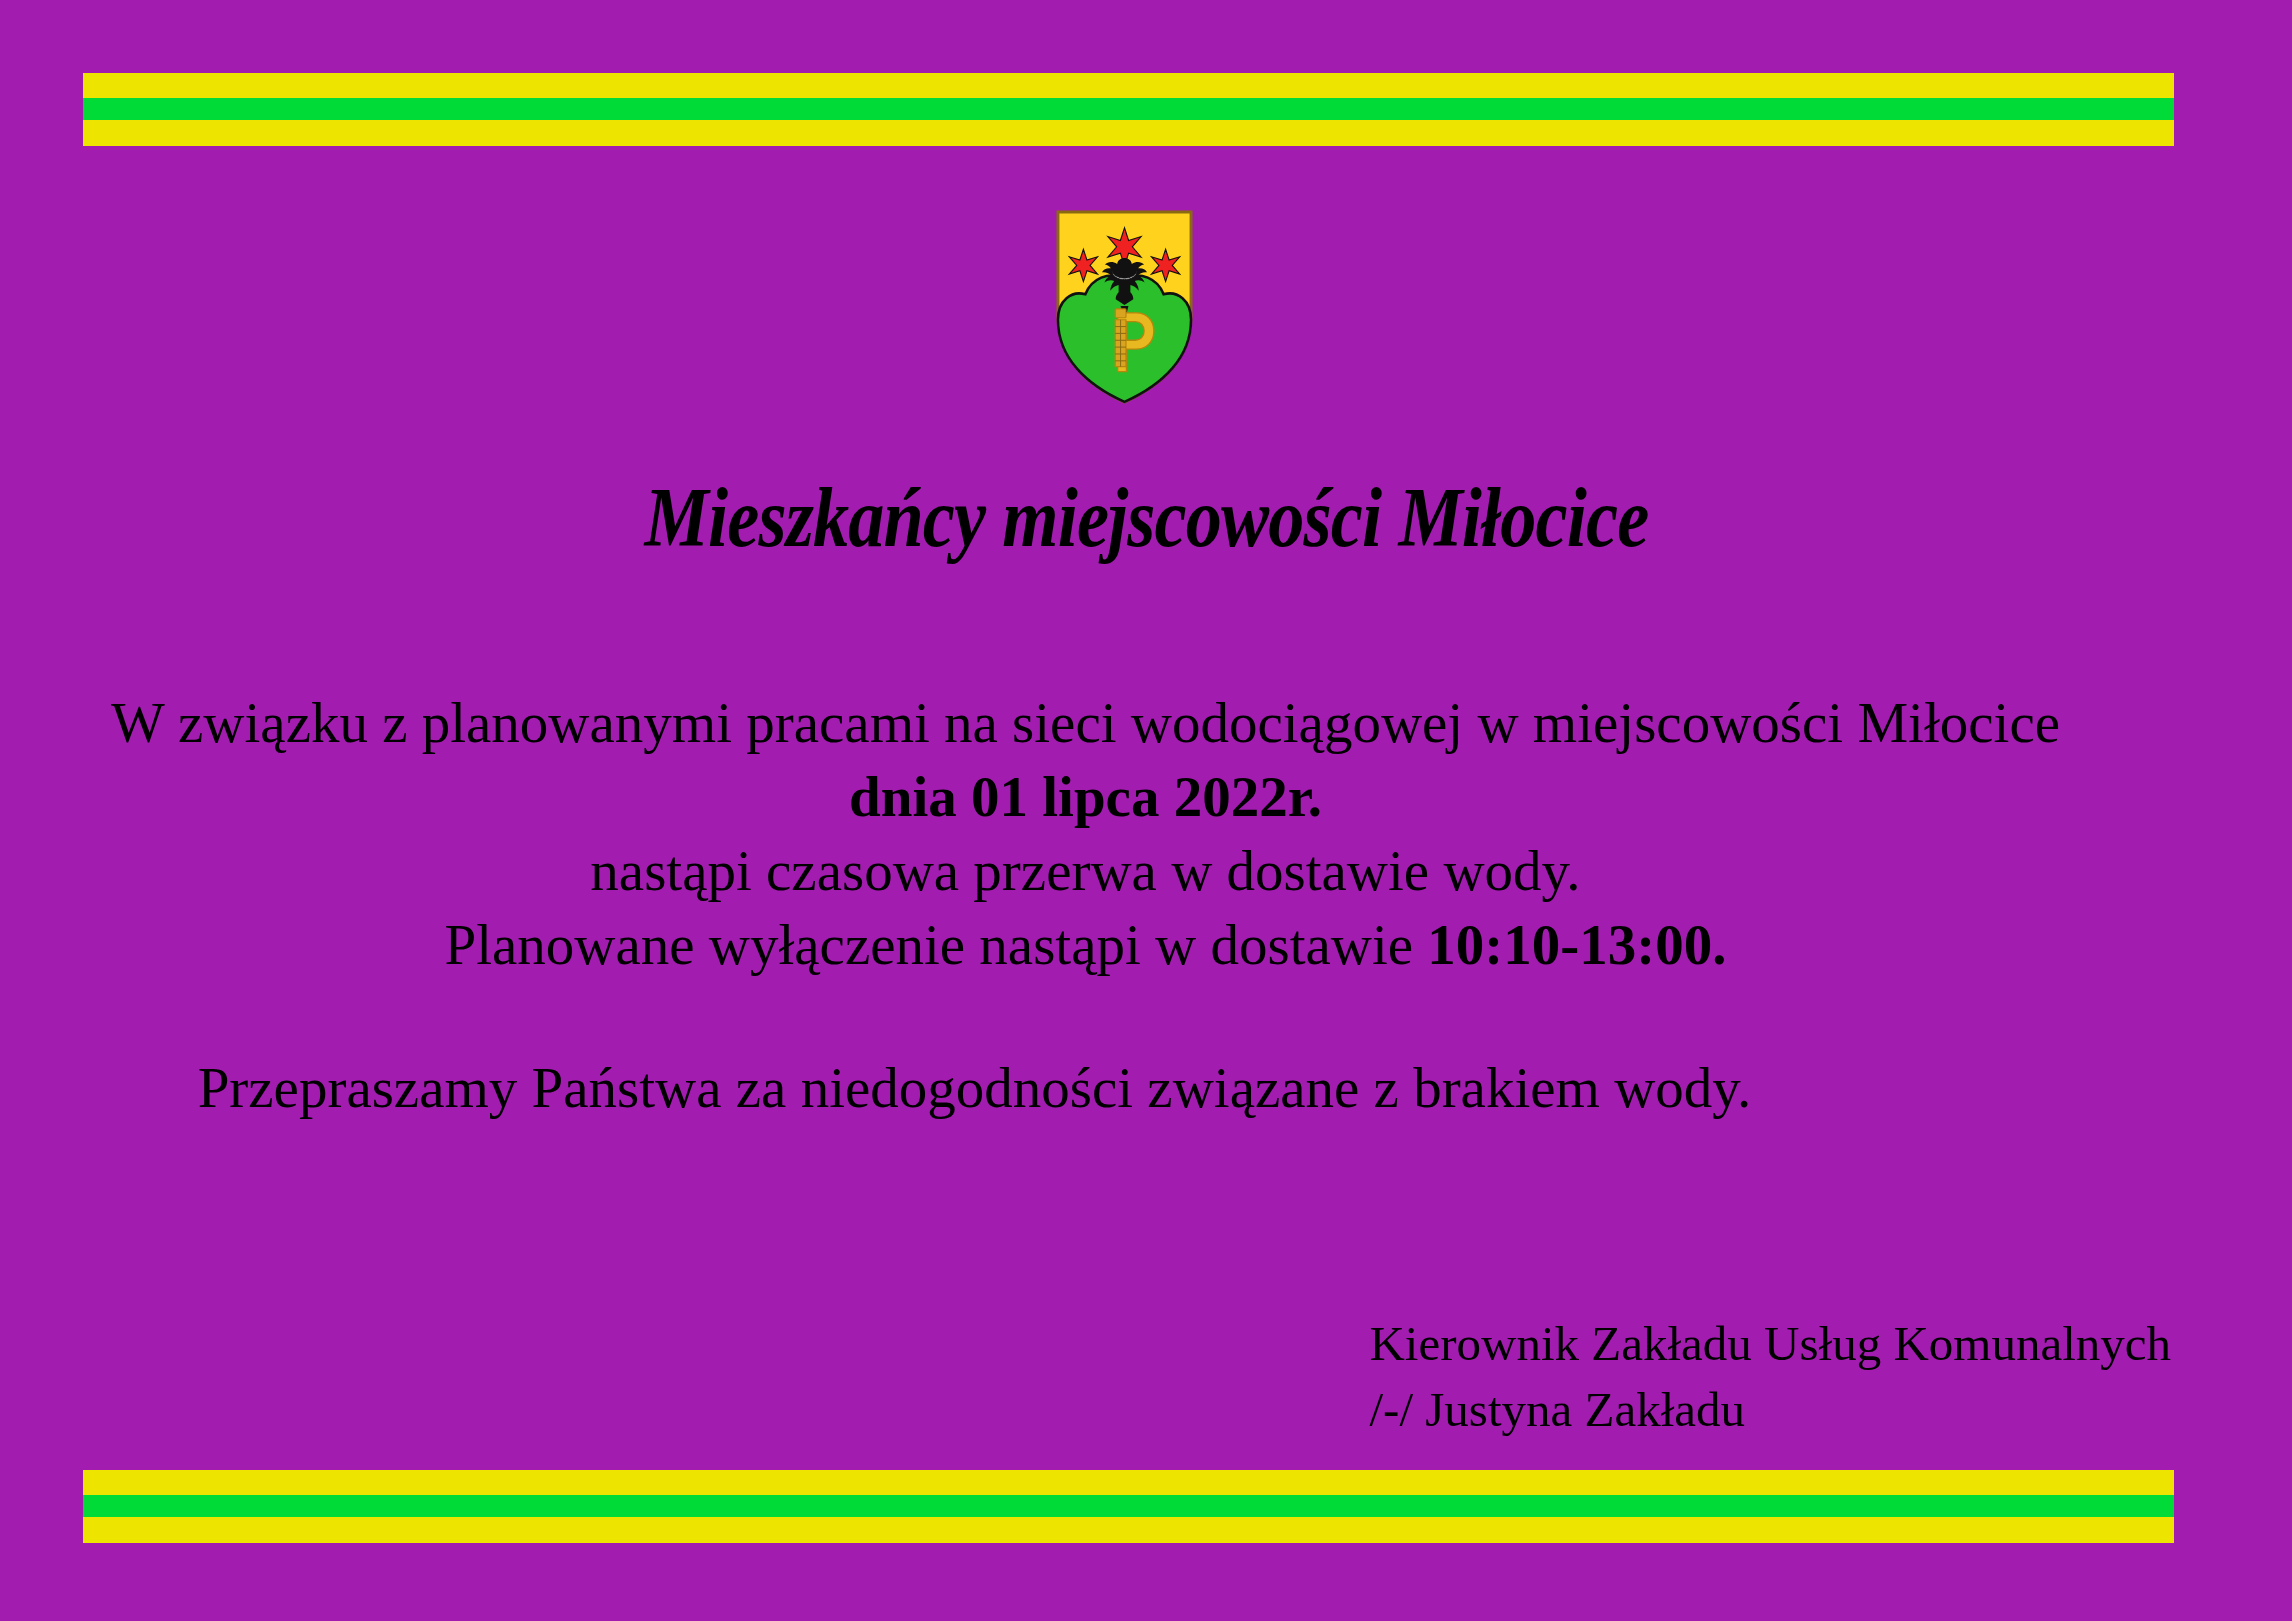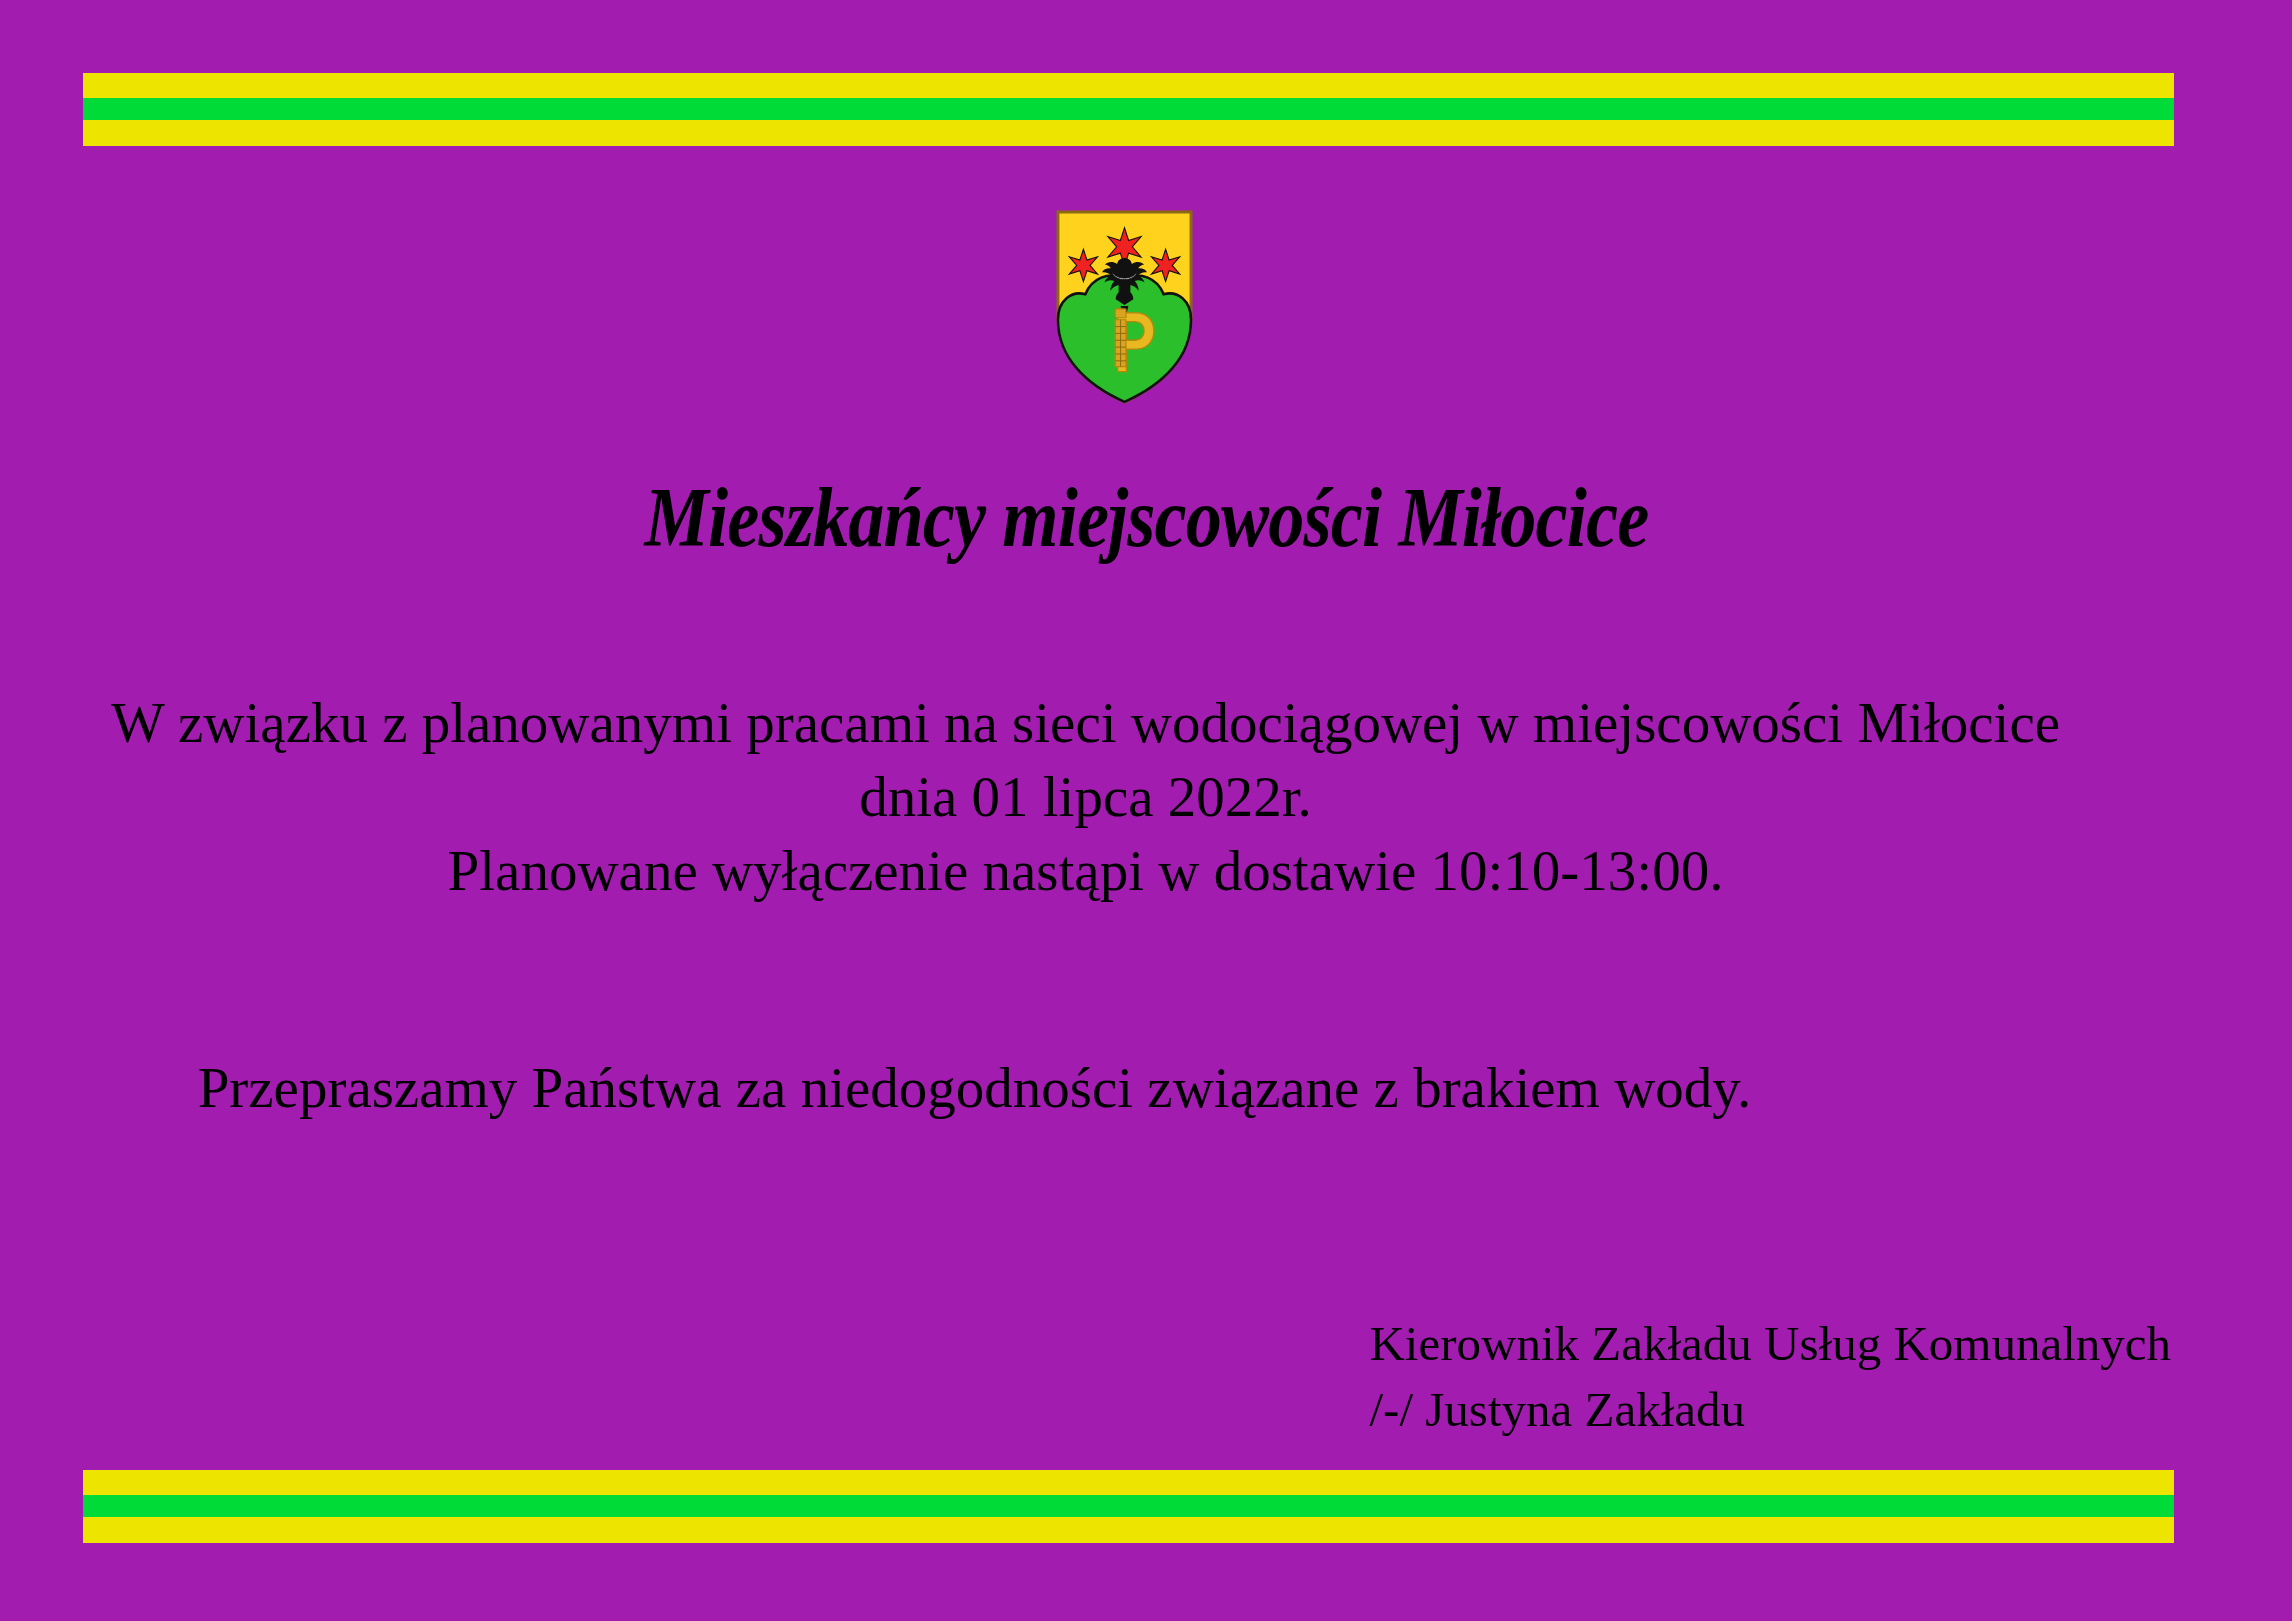--- a/index.html
+++ b/index.html
@@ -67,21 +67,21 @@
   .body-block {
     position: absolute;
     left: 0;
     top: 686px;
     width: 2171px;
     text-align: center;
     font-size: 57px;
     line-height: 1.30;
   }
   .body-block .line { white-space: nowrap; }
-  .body-block .line b { font-weight: normal; }
+  .body-block .line b { font-weight: bold; }
 
   .apology {
     position: absolute;
     left: 0;
     top: 1051px;
     width: 1949px;
     text-align: center;
     font-size: 57px;
     line-height: 1.30;
     white-space: nowrap;
@@ -157,20 +157,21 @@
     </svg>
   </div>
 
   <div class="title">Mieszkańcy miejscowości Miłocice</div>
 
   <div class="body-block">
     <div class="line">W związku z planowanymi pracami na sieci wodociągowej w miejscowości Miłocice</div>
     <div class="line">
       <b>dnia 01 lipca 2022r.</b>
     </div>
+    <div class="line">nastąpi czasowa przerwa w dostawie wody.</div>
     <div class="line">
       <span>Planowane wyłączenie nastąpi w dostawie </span><b>10:10-13:00.</b>
     </div>
   </div>
 
   <div class="apology">Przepraszamy Państwa za niedogodności związane z brakiem wody.</div>
 
   <div class="signature">
     <div>Kierownik Zakładu Usług Komunalnych</div>
     <div>/-/ Justyna Zakładu</div>

